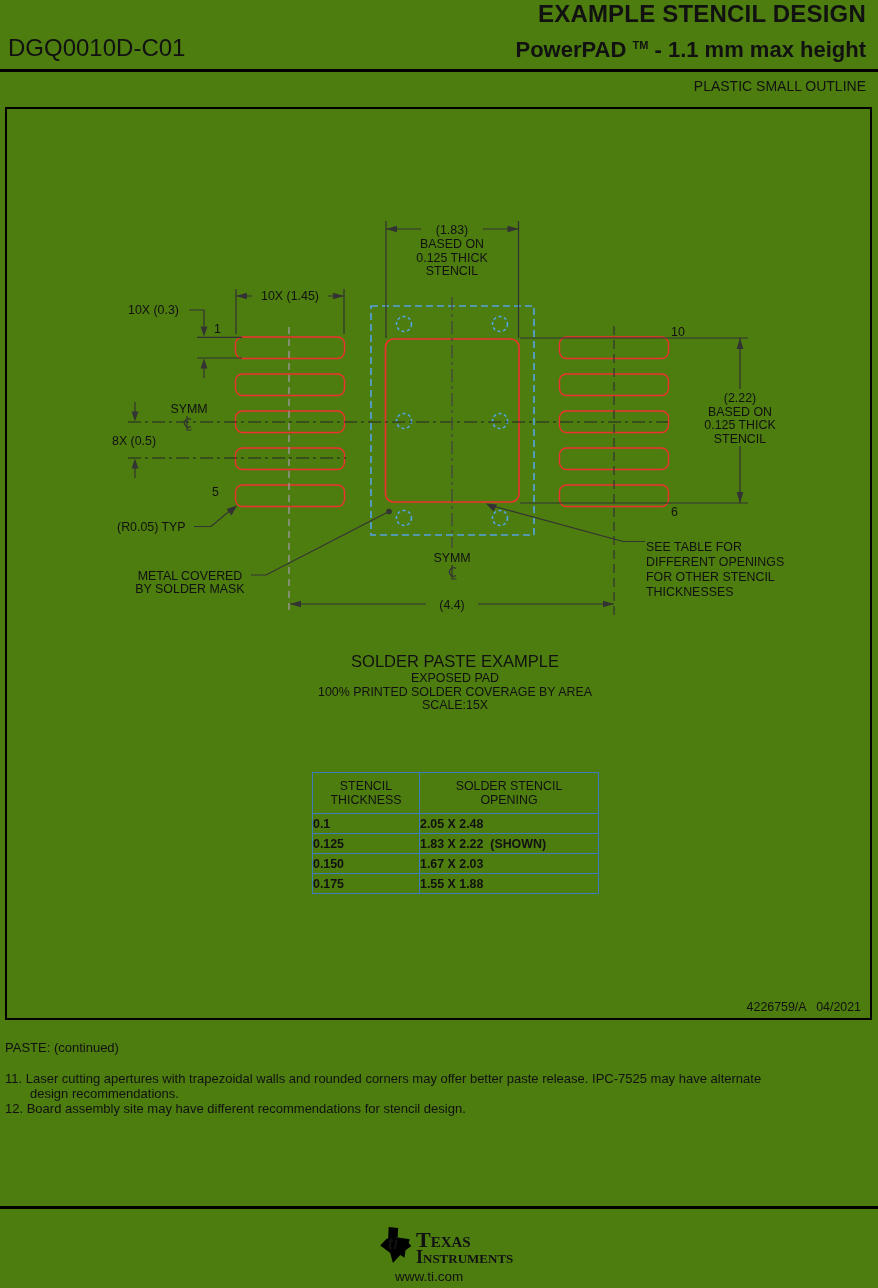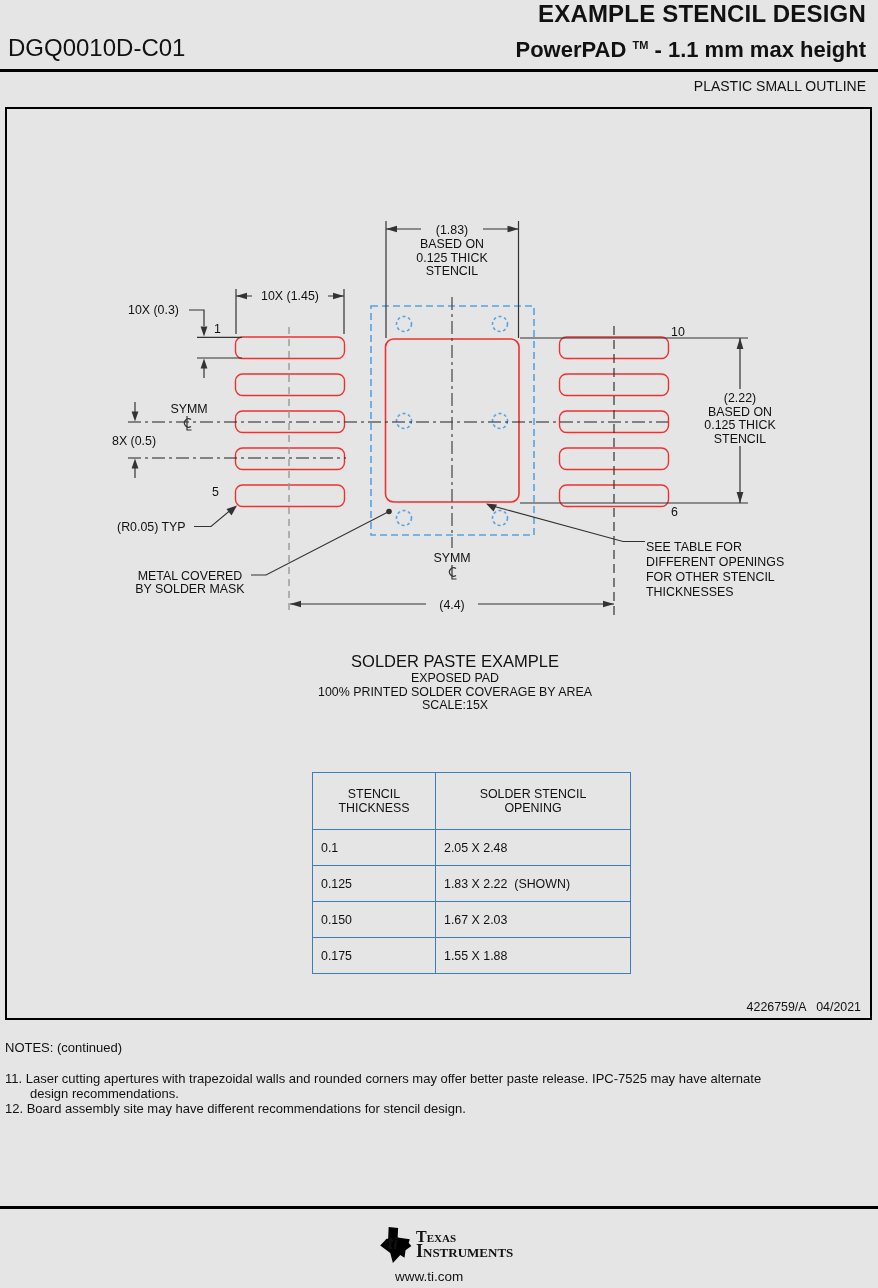--- a/index.html
+++ b/index.html
@@ -1,42 +1,42 @@
 <!DOCTYPE html>
 <html><head>
 <meta charset="utf-8">
 <style>
   html,body{margin:0;padding:0;background:#fff;}
-  #page{position:relative;width:878px;height:1288px;background:#e5e5e5;
+  #page{position:relative;width:878px;height:1288px;background:#4d7c0f;
         font-family:"Liberation Sans",sans-serif;color:#111;overflow:hidden;}
   .abs{position:absolute;}
   .doc-title{top:0px;right:12px;font-size:24px;font-weight:bold;letter-spacing:0.2px;}
   .part-number{top:34px;left:8px;font-size:24px;font-weight:normal;}
   .pkg-line{top:37px;right:12px;font-size:22px;font-weight:bold;}
   .pkg-line sup{font-size:11px;font-weight:bold;}
   .rule-top{top:69px;left:0;width:878px;height:3px;background:#000;}
   .pkg-family{top:78px;right:12px;font-size:14px;text-align:center;}
   .frame{left:5px;top:107px;width:863px;height:909px;border:2px solid #000;}
   svg text{font-family:"Liberation Sans",sans-serif;fill:#111;}
   .stencil-table{left:312px;top:772px;border-collapse:collapse;}
   .stencil-table td,.stencil-table th{border:1.6px solid #3e7cc0;
-     font-size:12.4px;font-weight:normal;color:#111;padding:8px;}
+     font-size:12.4px;font-weight:normal;color:#111;padding:0;}
   .stencil-table th{height:40px;}
-  .stencil-table td{height:19px;white-space:pre;}
+  .stencil-table td{height:19px;white-space:pre;font-weight:bold;}
   .col-thk{width:106px;}
   .col-open{width:178px;}
   .hdr-wrap1{display:inline-block;width:72px;}
   .hdr-wrap2{display:inline-block;width:110px;}
   .notes-heading{top:1040px;left:5px;font-size:13px;}
   .note-line{left:5px;font-size:13px;white-space:pre;}
   .note-cont{left:30px;}
   .rule-bottom{top:1206px;left:0;width:878px;height:3px;background:#000;}
   .brand{left:416px;top:1229px;line-height:1;}
   .brand-w1{font-family:"Liberation Serif",serif;font-variant:small-caps;
-            font-weight:bold;font-size:16px;}
+            font-weight:bold;font-size:22px;}
   .brand-w2{font-family:"Liberation Serif",serif;font-variant:small-caps;
             font-weight:bold;font-size:18px;margin-top:-3px;}
   .website{left:395px;top:1269px;width:140px;text-align:left;font-size:13.5px;}
 </style>
 </head>
 <body>
 
 <div id="page">
 
   <div class="abs doc-title">EXAMPLE STENCIL DESIGN</div>
@@ -206,21 +206,21 @@
       <td>0.150</td>
       <td>1.67 X 2.03</td>
     </tr>
     <tr>
       <td>0.175</td>
       <td>1.55 X 1.88</td>
     </tr>
   </tbody>
     </table>
 
-  <div class="abs notes-heading">NOTES: (continued)</div>
+  <div class="abs notes-heading">PASTE: (continued)</div>
   <div class="abs note-line" style="top:1071px;"><span>11.</span> <span>Laser cutting apertures with trapezoidal walls and rounded corners may offer better paste release. IPC-7525 may have alternate</span></div>
   <div class="abs note-line note-cont" style="top:1086px;">design recommendations.</div>
   <div class="abs note-line" style="top:1101px;"><span>12.</span> <span>Board assembly site may have different recommendations for stencil design.</span></div>
 
   <div class="abs rule-bottom"></div>
   <svg class="abs" style="left:378px;top:1226px;" width="34" height="38" viewBox="0 0 32 36">
     <polygon fill="#000" points="10,1 19,2 18.5,11 30,12.5 29,16 31.5,19 26,23 25,30 21,27.5 14,35 11.5,25.5 2,18.5 8,12 9.5,12"></polygon>
     <text x="9" y="22" font-size="16" font-style="italic" font-weight="bold" fill="#fff" font-family="Liberation Serif, serif">ti</text>
   </svg>
   <div class="abs brand">

